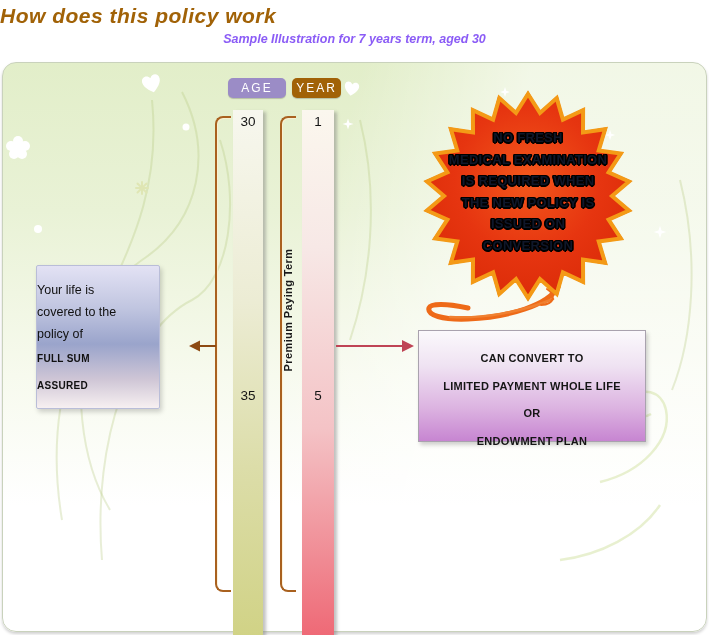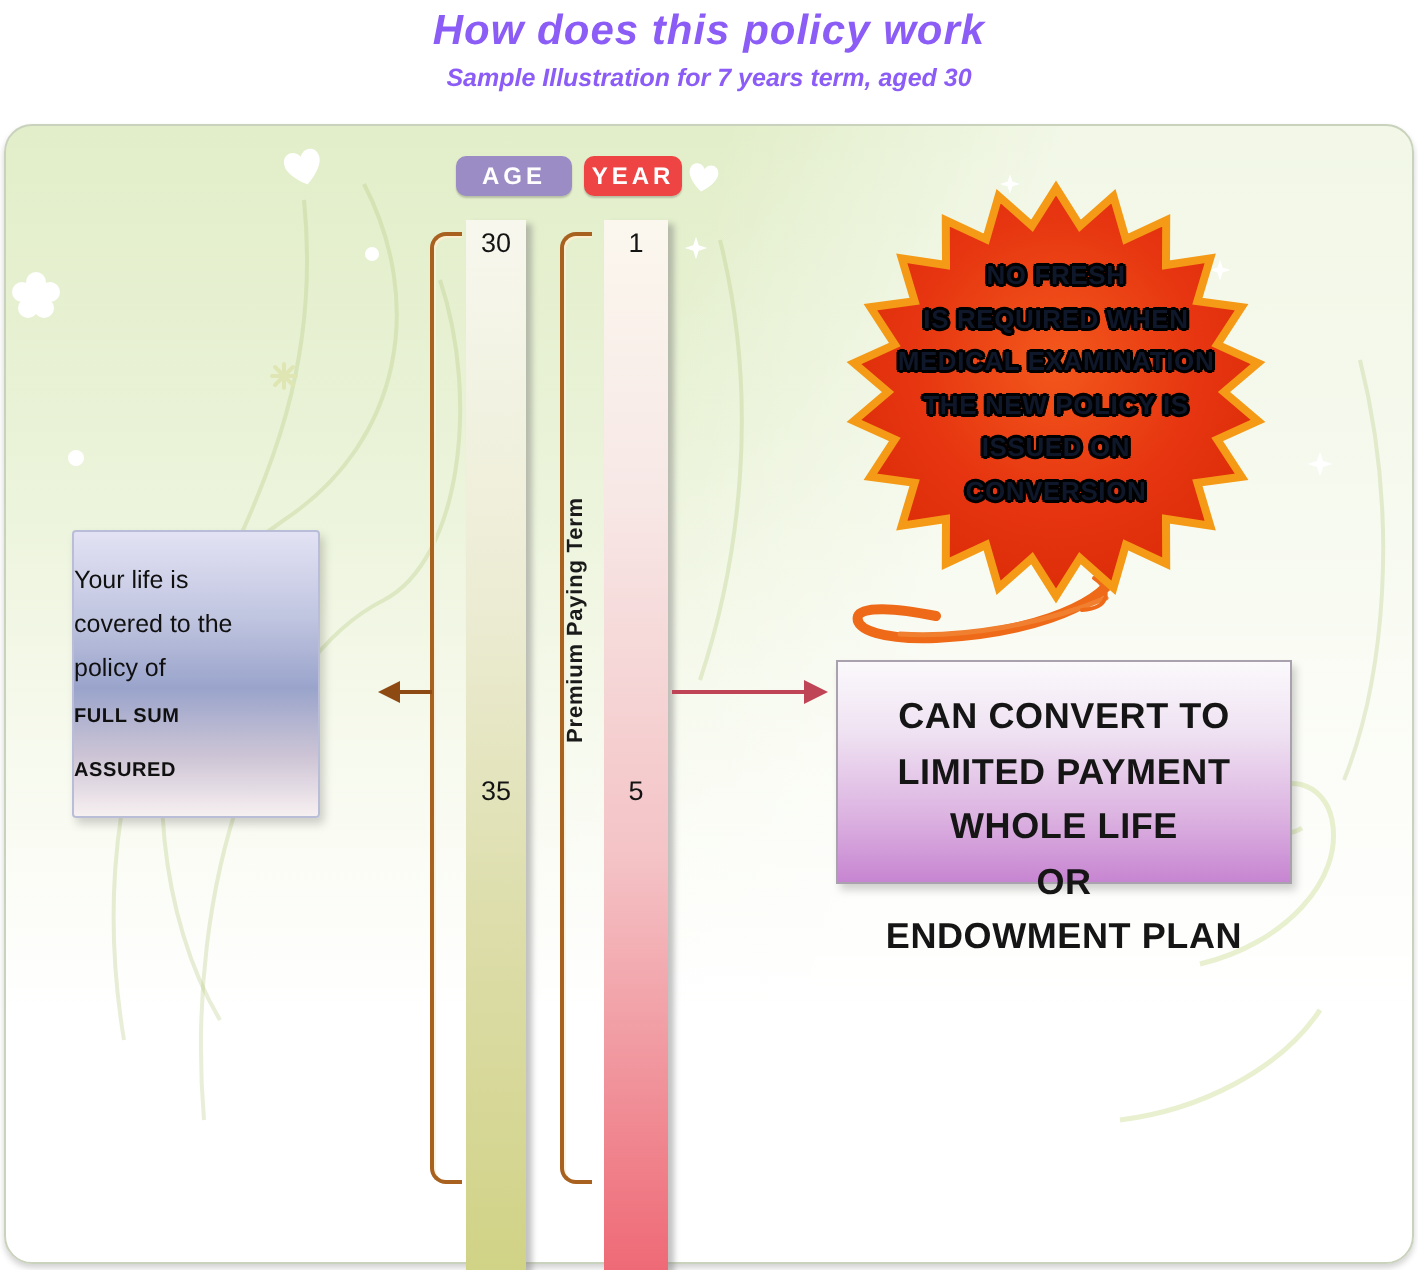--- a/index.html
+++ b/index.html
@@ -1,34 +1,34 @@
 <!DOCTYPE html>
 <html><head>
 <meta charset="utf-8">
 <style>
   html,body{margin:0;padding:0;background:#ffffff;}
   #page{position:relative;width:709px;height:635px;background:#ffffff;overflow:hidden;
         font-family:"Liberation Sans", sans-serif;}
   .abs{position:absolute;}
 
-  .title{left:0;top:4px;width:709px;text-align:center;font-size:21px;font-weight:bold;
-         font-style:italic;color:#8b5cf6;letter-spacing:.5px;}
+  .title{left:0;top:4px;width:709px;text-align:left;font-size:21px;font-weight:bold;
+         font-style:italic;color:#a16207;letter-spacing:.5px;}
   .subtitle{left:0;top:32px;width:709px;text-align:center;font-size:12.5px;font-weight:bold;
             font-style:italic;color:#8b5cf6;}
 
   .panel{left:2px;top:62px;width:703px;height:568px;border:1px solid #c9d2bc;border-radius:14px;
          box-shadow:0 2px 3px rgba(0,0,0,.18);
          background:
            linear-gradient(105deg, rgba(255,255,255,0) 42%, rgba(255,255,255,.55) 62%),
            linear-gradient(#e2eec9 0%, #e9f2d6 26%, #f7faee 55%, #ffffff 78%);}
 
   .badge{height:20px;line-height:20px;text-align:center;border-radius:5px;color:#fff;
-         font-size:12px;font-weight:bold;letter-spacing:2px;box-shadow:0 1px 1px rgba(0,0,0,.2);}
+         font-size:12px;font-weight:normal;letter-spacing:2px;box-shadow:0 1px 1px rgba(0,0,0,.2);}
   .badge-age{left:228px;top:78px;width:58px;background:#9b8cc6;}
-  .badge-year{left:292px;top:78px;width:49px;background:#ef4444;}
+  .badge-year{left:292px;top:78px;width:49px;background:#a16207;}
 
   .bracket{width:14px;border:2px solid #a9611f;border-right:none;border-radius:8px 0 0 8px;
            box-shadow:inset 1px 1px 0 rgba(255,240,210,.8);}
   .bracket-age{left:215px;top:116px;height:472px;}
   .bracket-year{left:280px;top:116px;height:472px;}
 
   .bar{width:30px;top:110px;height:549px;box-shadow:3px 2px 3px rgba(120,120,120,.45);}
   .bar-age{left:233px;background:linear-gradient(#f7f7ee 0%,#ececd4 35%,#dcdda9 65%,#cfd181 100%);}
   .bar-year{left:302px;width:32px;
             background:linear-gradient(#fbf7ee 0%,#f7e8e6 25%,#f4c3c6 58%,#f08a93 82%,#ee5f6d 100%);}
@@ -45,21 +45,21 @@
   .life-box .em{font-size:10px;font-weight:bold;line-height:27px;letter-spacing:.3px;}
 
   .burst-text{left:428px;top:127px;width:200px;text-align:center;color:#0f172a;font-weight:bold;
               font-size:13px;line-height:21.5px;letter-spacing:.3px;}
   .burst-text div{text-shadow:-1.2px -1.2px 0 #000,1.2px -1.2px 0 #000,-1.2px 1.2px 0 #000,
                   1.2px 1.2px 0 #000,0 -1.5px 0 #000,0 1.5px 0 #000,-1.5px 0 0 #000,1.5px 0 0 #000;}
 
   .convert-box{left:418px;top:330px;width:228px;height:112px;border:1px solid #a9a2ae;
                box-shadow:2px 3px 4px rgba(0,0,0,.18);text-align:center;color:#151515;
                background:linear-gradient(#fbf9fc 0%,#efe2f2 32%,#dcb3e1 70%,#c785d1 100%);
-               font-weight:bold;font-size:18px;letter-spacing:.3px;box-sizing:border-box;padding-top:14px;}
+               font-weight:bold;font-size:11px;letter-spacing:.3px;box-sizing:border-box;padding-top:14px;}
   .convert-box div{line-height:27.5px;}
 
   svg.overlay{left:0;top:0;pointer-events:none;}
 </style>
 </head>
 <body>
 
 <div id="page">
 
   <div class="abs title">How does this policy work</div>
@@ -159,22 +159,22 @@
       <polygon points="189,346 200,340.5 200,351.5" fill="#8d4a12"></polygon>
     </g>
     <g>
       <line x1="336" y1="346" x2="403" y2="346" stroke="#bf4455" stroke-width="2"></line>
       <polygon points="414,346 402,340 402,352" fill="#bf4455"></polygon>
     </g>
   </svg>
 
   <div class="abs burst-text">
     <div>NO FRESH</div>
+    <div>MEDICAL EXAMINATION</div>
     <div>IS REQUIRED WHEN</div>
-    <div>MEDICAL EXAMINATION</div>
     <div>THE NEW POLICY IS</div>
     <div>ISSUED ON</div>
     <div>CONVERSION</div>
   </div>
 
   <div class="abs convert-box">
     <div>CAN CONVERT TO</div>
     <div>LIMITED PAYMENT WHOLE LIFE</div>
     <div>OR</div>
     <div>ENDOWMENT PLAN</div>

